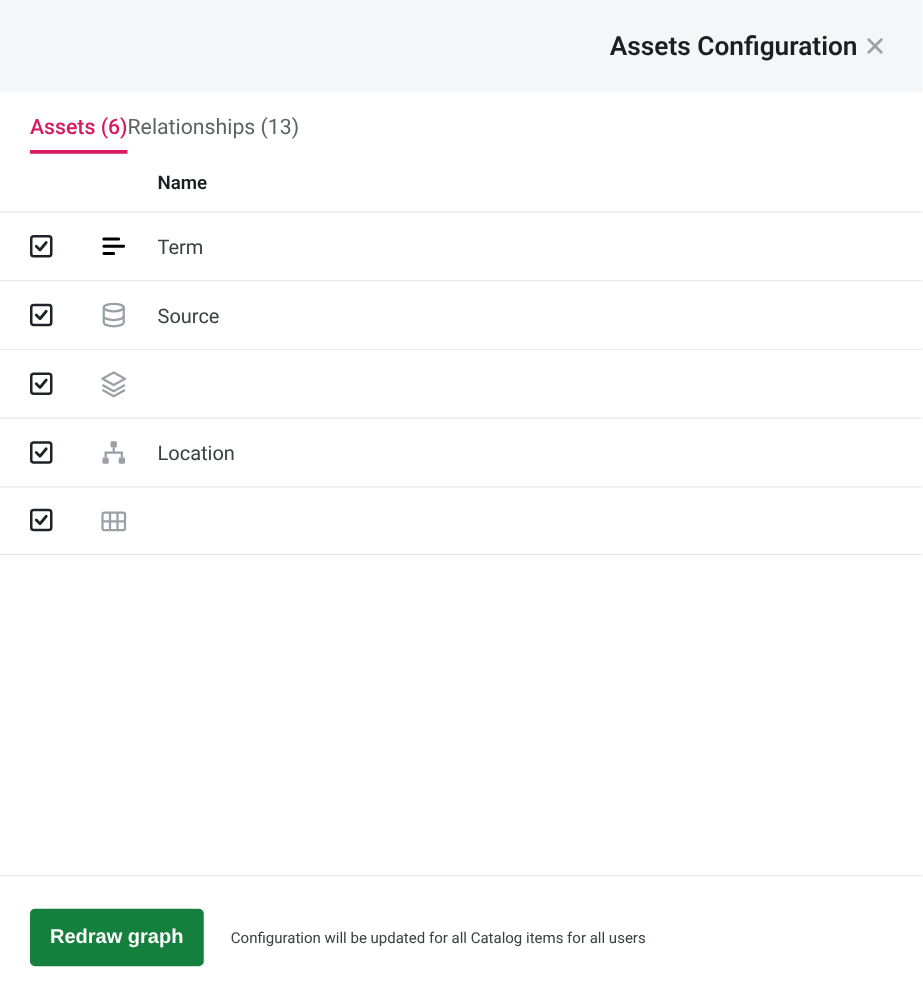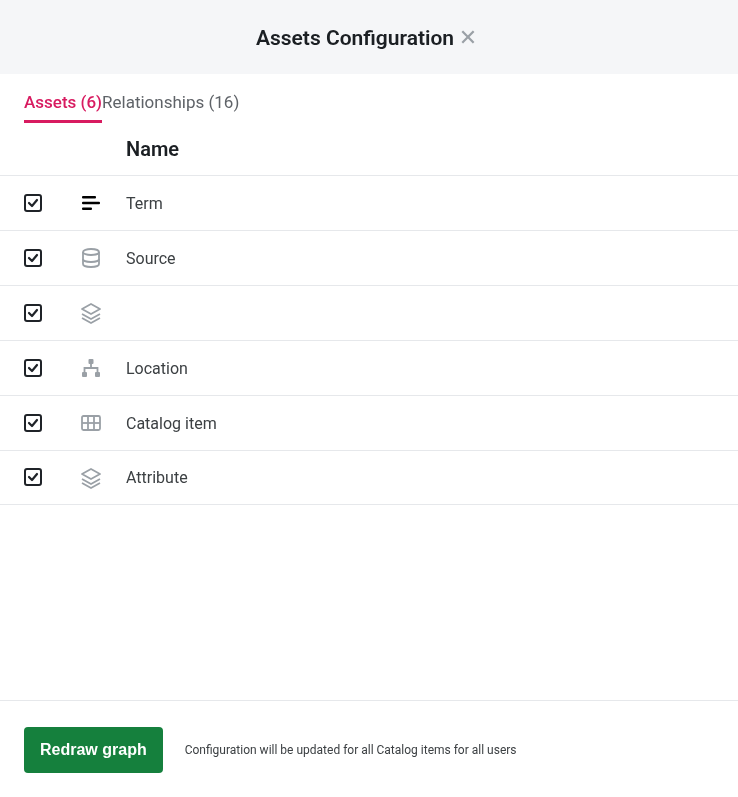--- a/index.html
+++ b/index.html
@@ -7,21 +7,21 @@
     margin: 0; padding: 0;
     width: 738px; height: 797px;
     font-family: -apple-system, BlinkMacSystemFont, "Segoe UI", Roboto, "Helvetica Neue", Arial, sans-serif;
     background: #fff;
     color: #1f2328;
   }
   .dialog { width: 738px; height: 797px; display: flex; flex-direction: column; }
   .dialog-header {
     background: #f5f6f8;
     padding: 24px 24px 22px 24px;
-    display: flex; align-items: center; justify-content: center;
+    display: flex; align-items: center; justify-content: flex-end;
   }
   .dialog-title { font-size: 21px; font-weight: 600; color: #1b1f23; }
   .close-btn {
     width: 28px; height: 28px; display: flex; align-items: center; justify-content: center;
     color: #9aa0a6; cursor: pointer; font-size: 22px; line-height: 1;
     background: transparent; border: none;
   }
   .tabs {
     display: flex; 
     padding: 18px 24px 0 24px;
@@ -34,21 +34,21 @@
     border-bottom: 3px solid transparent;
   }
   .tab.active {
     color: #d81b60;
     border-bottom-color: #d81b60;
     font-weight: 500;
   }
   .table-header {
     display: flex; align-items: center;
     padding: 14px 24px 14px 24px;
-    font-size: 20px; font-weight: 600;
+    font-size: 15px; font-weight: 600;
     color: #1b1f23;
   }
   .col-check { width: 56px; }
   .col-icon  { width: 46px; display:flex; align-items:center; justify-content:flex-start; }
   .col-name  { flex: 1; }
   .rows { flex: 0 0 auto; }
   .row {
     display: flex; align-items: center;
     padding: 0 24px;
     height: 55px;
@@ -135,21 +135,21 @@
 
   <div class="dialog-header">
     <div class="dialog-title">Assets Configuration</div>
     <button class="close-btn" aria-label="Close">
       <span>✕</span>
     </button>
   </div>
 
   <div class="tabs">
     <div class="tab active">Assets (6)</div>
-    <div class="tab">Relationships (16)</div>
+    <div class="tab">Relationships (13)</div>
   </div>
 
   <div class="table-header">
     <div class="col-check"></div>
     <div class="col-icon"></div>
     <div class="col-name">Name</div>
   </div>
 
   <div class="rows" id="rows-container">
 
@@ -218,36 +218,20 @@
               <use href="#icon-check"></use>
             </svg>
           </span></div>
         <div class="col-icon">
           <span class="asset-icon">
             <svg viewBox="0 0 22 22">
               <use href="#grid-icon"></use>
             </svg>
           </span>
         </div>
-        <div class="col-name"><span class="asset-name">Catalog item</span></div>
-      </div>
-      <div class="row">
-        <div class="col-check"><span class="chk">
-            <svg viewBox="0 0 12 12">
-              <use href="#icon-check"></use>
-            </svg>
-          </span></div>
-        <div class="col-icon">
-          <span class="asset-icon">
-            <svg viewBox="0 0 22 22">
-              <use href="#layers-icon"></use>
-            </svg>
-          </span>
-        </div>
-        <div class="col-name"><span class="asset-name">Attribute</span></div>
       </div>
     </div>
 
   <div class="spacer"></div>
 
   <div class="footer">
     <button class="primary-btn">Redraw graph</button>
     <div class="footer-text">Configuration will be updated for all Catalog items for all users</div>
   </div>
 

